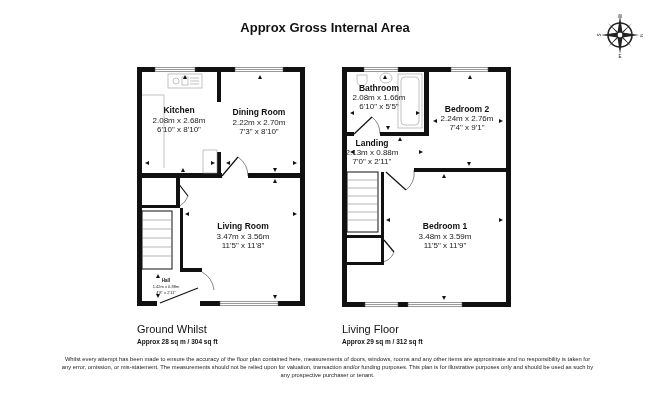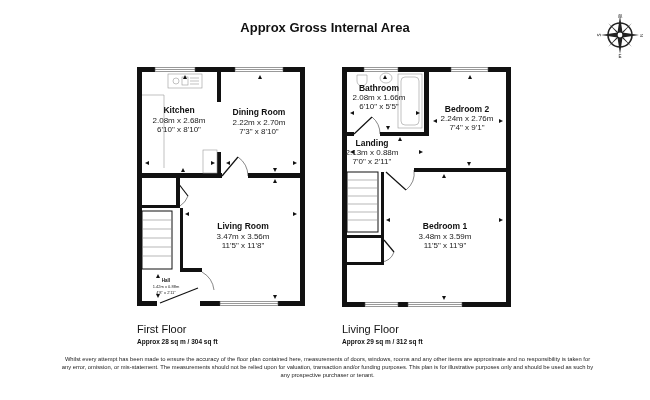--- a/index.html
+++ b/index.html
@@ -216,21 +216,21 @@
     <text class="room-name" x="372" y="146">Landing</text>
     <text class="room-dim" x="372" y="155">2.13m x 0.88m</text>
     <text class="room-dim" x="372" y="164">7'0" x 2'11"</text>
     <text class="room-name" x="445" y="229">Bedroom 1</text>
     <text class="room-dim" x="445" y="239">3.48m x 3.59m</text>
     <text class="room-dim" x="445" y="248">11'5" x 11'9"</text>
   </g>
 </svg>
 
 <div class="abs" style="left:137px; top:323px;">
-  <div class="floor-label">First Floor</div>
+  <div class="floor-label">Ground Whilst</div>
   <div class="floor-area">Approx 28 sq m / 304 sq ft</div>
 </div>
 <div class="abs" style="left:342px; top:323px;">
   <div class="floor-label">Living Floor</div>
   <div class="floor-area">Approx 29 sq m / 312 sq ft</div>
 </div>
 
 <div class="abs disclaimer">Whilst every attempt has been made to ensure the accuracy of the floor plan contained here, measurements of doors, windows, rooms and any other items are approximate and no responsibility is taken for any error, omission, or mis-statement. The measurements should not be relied upon for valuation, transaction and/or funding purposes. This plan is for illustrative purposes only and should be used as such by any prospective purchaser or tenant.</div>
 
 </body></html>

